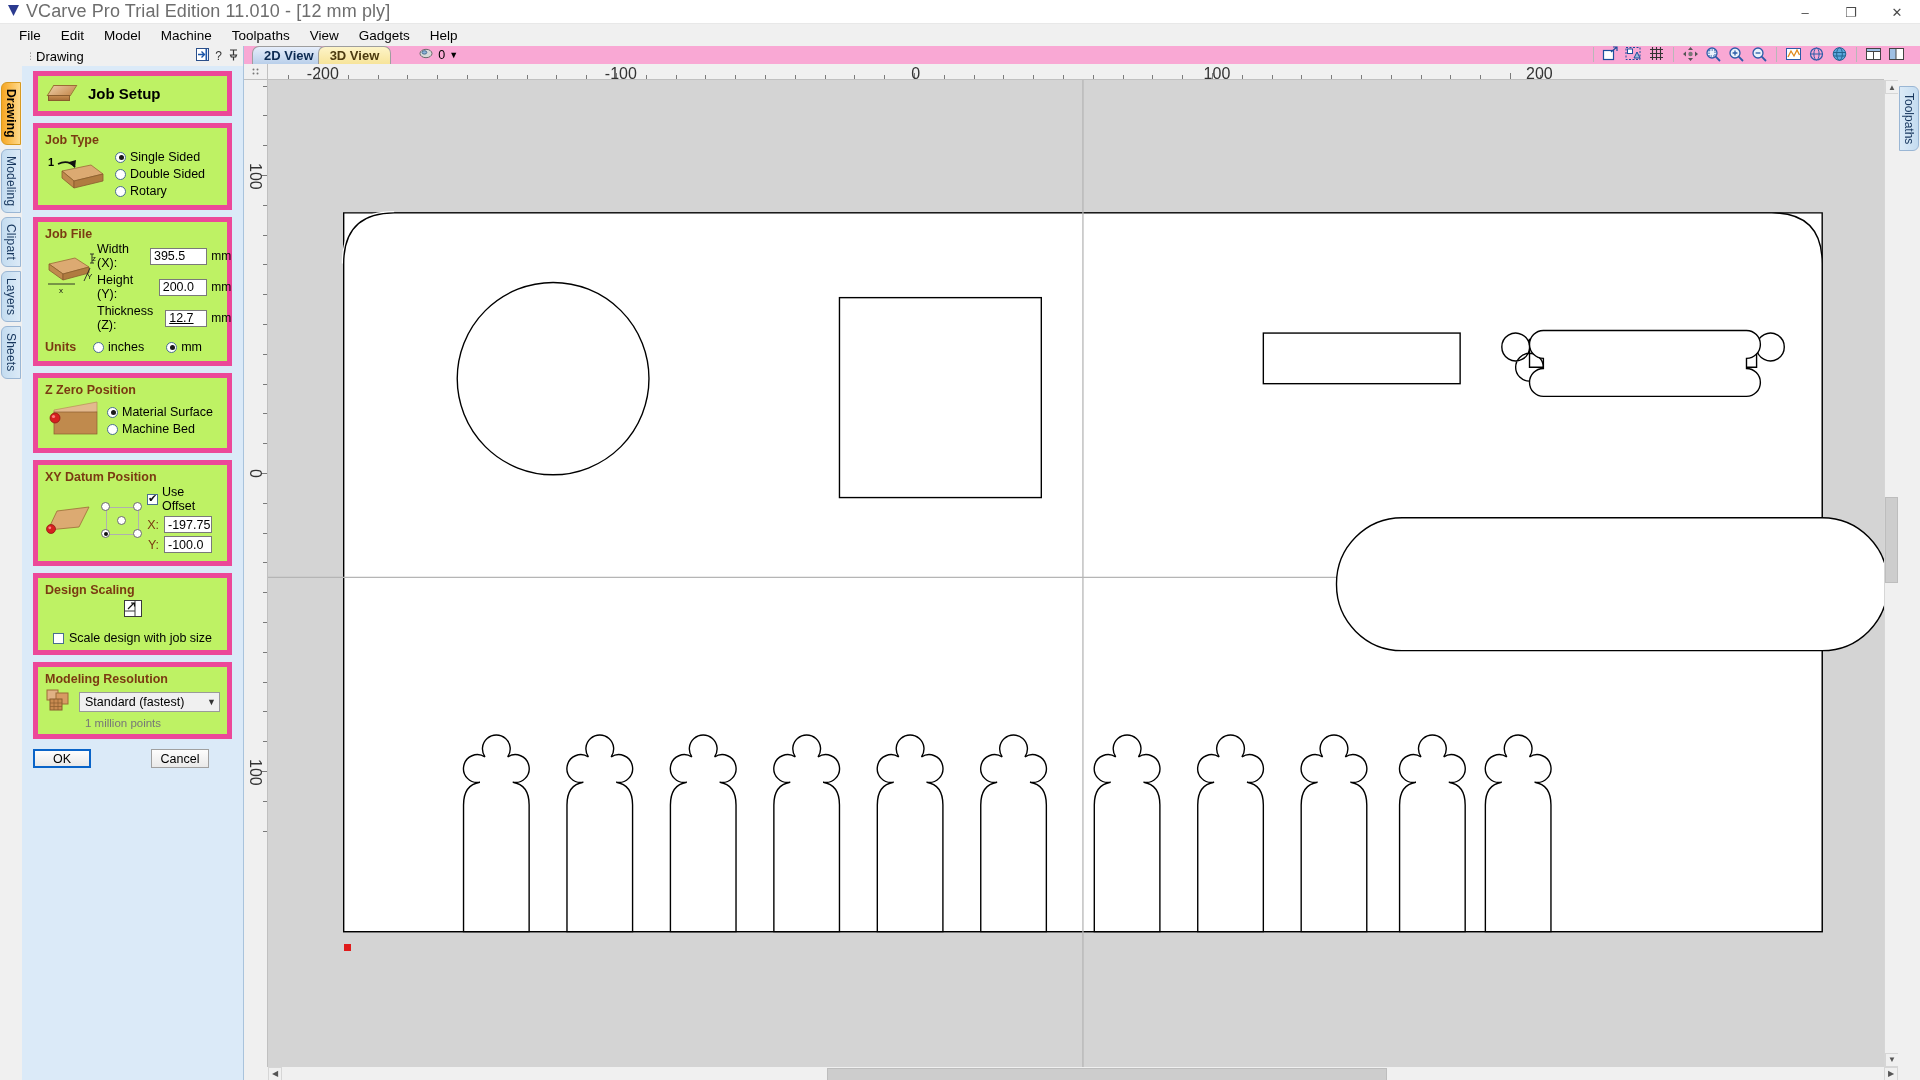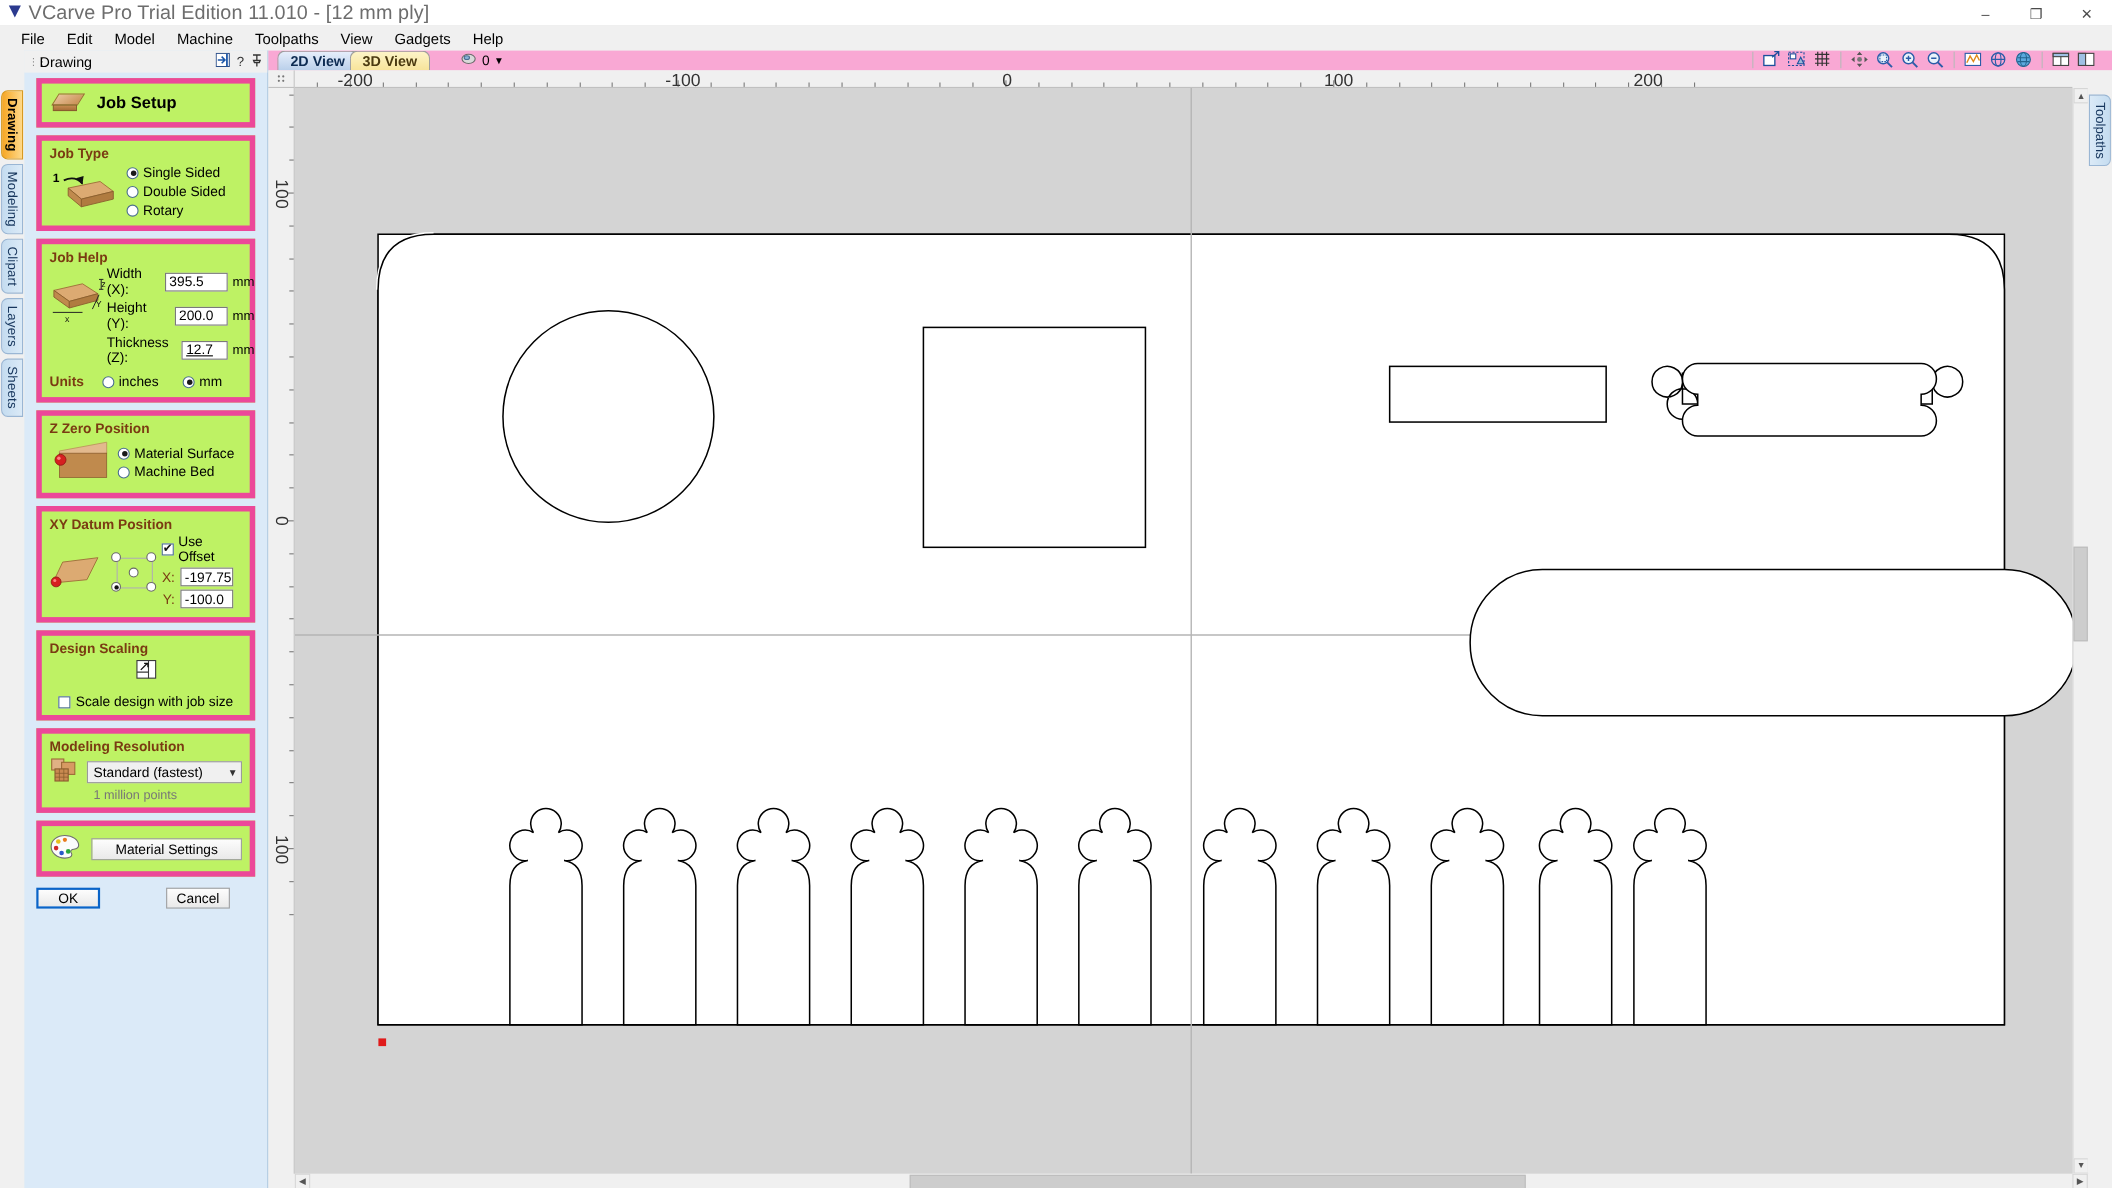--- a/index.html
+++ b/index.html
@@ -230,21 +230,21 @@
               </div>
             <div class="radio">
                 <span class="rdo"></span>
                 <span>Rotary</span>
               </div>
           </div>
         </div>
       </div>
 
       <div class="card">
-        <div class="section-title">Job Help</div>
+        <div class="section-title">Job File</div>
         <div class="rowflex">
           <div style="width:52px;flex:0 0 52px;padding-top:6px;">
             <svg width="52" height="46" viewBox="0 0 52 46">
               <polygon points="4,16 30,10 44,19 18,26" fill="#dcaa72" stroke="#9c6b37" stroke-width="0.8"></polygon>
               <polygon points="4,16 18,26 18,32 4,22" fill="#c08a4d" stroke="#8a5c2e" stroke-width="0.8"></polygon>
               <polygon points="18,26 44,19 44,25 18,32" fill="#b07b40" stroke="#8a5c2e" stroke-width="0.8"></polygon>
               <path d="M47 6 v9 M45 6 h4 M45 15 h4" stroke="#222" stroke-width="0.9" fill="none"></path>
               <text x="47" y="13" font-size="8" fill="#111" font-family="Liberation Sans">z</text>
               <path d="M45 20 L39 33" stroke="#222" stroke-width="0.9"></path>
               <text x="42" y="31" font-size="8" fill="#111" font-family="Liberation Sans">Y</text>
@@ -374,35 +374,20 @@
             </svg>
           </span>
           <span class="ddl" style="flex:1;">
             <span>Standard (fastest)</span>
             <span class="chev">▼</span>
           </span>
         </div>
         <div class="subnote">1 million points</div>
       </div>
 
-      <div class="card" style="padding:7px;">
-        <div class="rowflex" style="align-items:center;gap:10px;">
-          <span>
-            <svg width="28" height="24" viewBox="0 0 28 24">
-              <path d="M14 1.5c7 0 12.5 4 12.5 9 0 3-2.5 3.4-4.4 3.6-1.6.2-2.8.6-2.8 2 0 1.2 1 1.6 1 2.8 0 1.6-2 3.2-6.3 3.2C7 22.1 1.5 17.6 1.5 11.5 1.5 5.8 7 1.5 14 1.5z" fill="#fbfbfb" stroke="#6f6f6f"></path>
-              <circle cx="8" cy="7" r="2.1" fill="#e8c11c"></circle>
-              <circle cx="6" cy="13" r="2.1" fill="#d12a2a"></circle>
-              <circle cx="11" cy="17.5" r="2.1" fill="#2a58c8"></circle>
-              <circle cx="17" cy="16" r="2.1" fill="#2aa83d"></circle>
-              <circle cx="14" cy="5.5" r="1.9" fill="#e87a1c"></circle>
-            </svg>
-          </span>
-          <span class="btn" style="flex:1;height:20px;">Material Settings</span>
-        </div>
-      </div>
     </div>
 
     <div id="okrow">
       <span class="btn primary" style="width:58px;">OK</span>
       <span class="btn" style="width:58px;margin-left:60px;">Cancel</span>
     </div>
   </div>
 
   <div id="center">
     <div id="tabstrip">
@@ -561,21 +546,21 @@
             <div class="tickline" style="left: 1122.8px; width: 1px; height: 4px; bottom: 0px;"></div>
             <div class="tickline" style="left: 1152.6px; width: 1px; height: 4px; bottom: 0px;"></div>
             <div class="tickline" style="left: 1182.4px; width: 1px; height: 4px; bottom: 0px;"></div>
             <div class="tickline" style="left: 1212.2px; width: 1px; height: 4px; bottom: 0px;"></div>
             <div class="tickline" style="left: 1242px; width: 1px; height: 6px; bottom: 0px;"></div>
             <div class="tickline" style="left: 1271.8px; width: 1px; height: 4px; bottom: 0px;"></div>
             <div class="ticklbl" style="left: 38.8px; top: 1px;">-200</div>
             <div class="ticklbl" style="left: 336.8px; top: 1px;">-100</div>
             <div class="ticklbl" style="left: 643.2px; top: 1px;">0</div>
             <div class="ticklbl" style="left: 935.6px; top: 1px;">100</div>
-            <div class="ticklbl" style="left: 1217px; top: 1px;">200</div>
+            <div class="ticklbl" style="left: 1258px; top: 1px;">200</div>
           </div>
         <div style="width:14px;background:#f0f0f0;"></div>
         <div style="width:22px;background:#f0f0f0;"></div>
       </div>
 
       <div id="body-row">
         <div id="leftruler">
             <div class="tickline" style="top: 750.6px; height: 1px; width: 4px; right: 0px;"></div>
             <div class="tickline" style="top: 720.8px; height: 1px; width: 4px; right: 0px;"></div>
             <div class="tickline" style="top: 691px; height: 1px; width: 6px; right: 0px;"></div>

